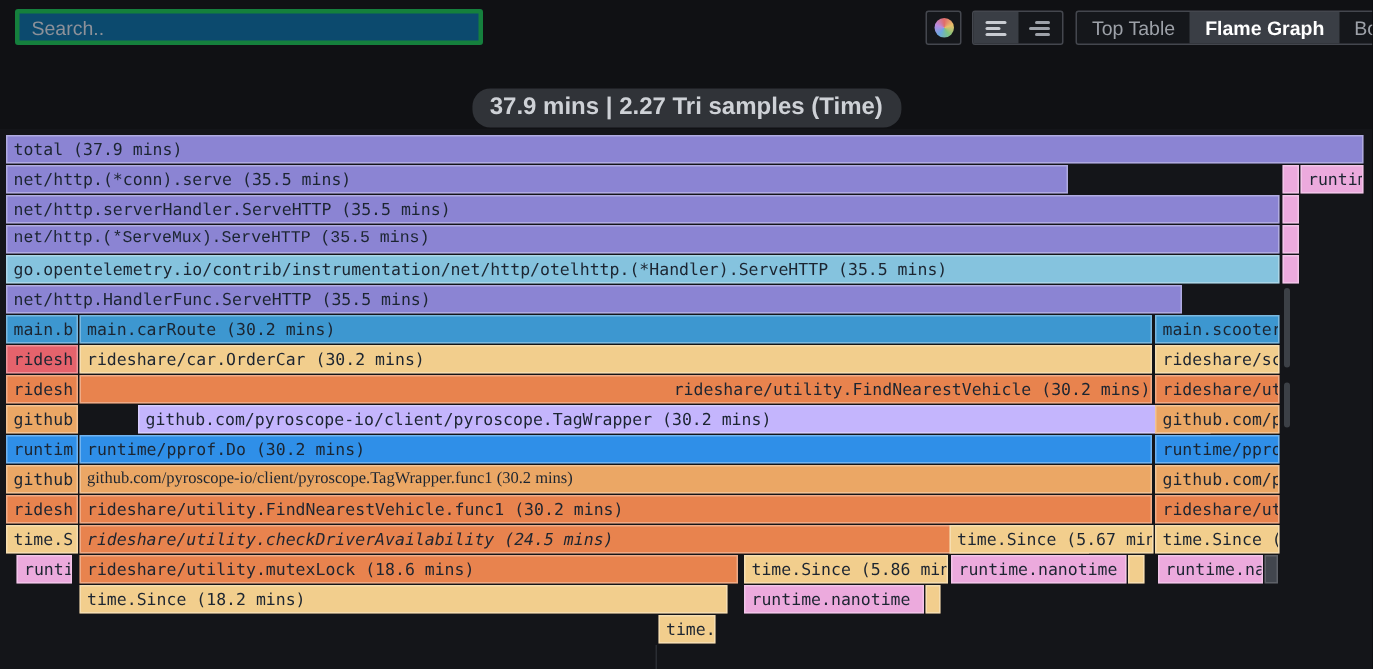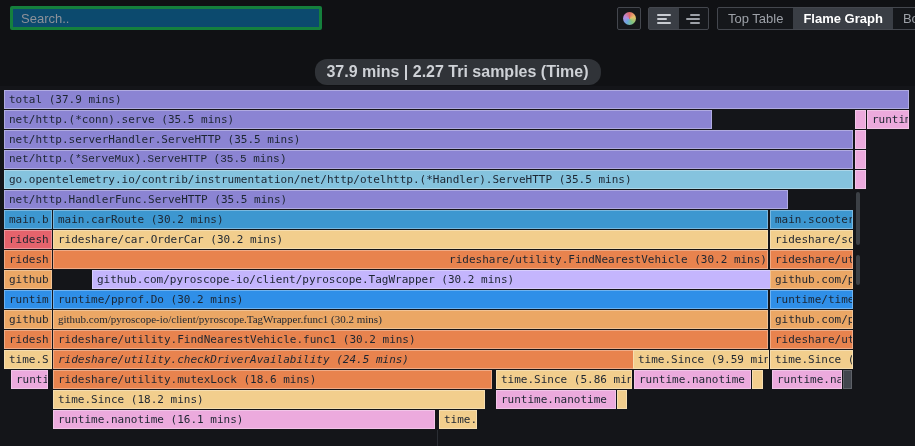--- a/index.html
+++ b/index.html
@@ -94,40 +94,39 @@
       <div class="blk" style="left: 53px; width: 715px; top: 144px; background: rgb(242, 206, 141);">rideshare/car.OrderCar (30.2 mins)</div>
       <div class="blk" style="left: 770px; width: 83px; top: 144px; background: rgb(242, 206, 141);">rideshare/sc</div>
       <div class="blk" style="left: 4px; width: 48px; top: 164px; background: rgb(232, 131, 78);">ridesh</div>
       <div class="blk" style="left: 53px; width: 715px; top: 164px; background: rgb(232, 131, 78); text-align: right;">rideshare/utility.FindNearestVehicle (30.2 mins)</div>
       <div class="blk" style="left: 770px; width: 83px; top: 164px; background: rgb(232, 131, 78);">rideshare/ut</div>
       <div class="blk" style="left: 4px; width: 48px; top: 184px; background: rgb(235, 167, 101);">github</div>
       <div class="blk" style="left: 53px; width: 715px; top: 184px; background: #c4b5fd; margin-left: 39px;">github.com/pyroscope-io/client/pyroscope.TagWrapper (30.2 mins)</div>
       <div class="blk" style="left: 770px; width: 83px; top: 184px; background: rgb(235, 167, 101);">github.com/p</div>
       <div class="blk" style="left: 4px; width: 48px; top: 204px; background: rgb(47, 143, 232);">runtim</div>
       <div class="blk" style="left: 53px; width: 715px; top: 204px; background: rgb(47, 143, 232);">runtime/pprof.Do (30.2 mins)</div>
-      <div class="blk" style="left: 770px; width: 83px; top: 204px; background: rgb(47, 143, 232);">runtime/time</div>
+      <div class="blk" style="left: 770px; width: 83px; top: 204px; background: rgb(47, 143, 232);">runtime/ppro</div>
       <div class="blk" style="left: 4px; width: 48px; top: 224px; background: rgb(235, 167, 101);">github</div>
       <div class="blk" style="left: 53px; width: 715px; top: 224px; background: rgb(235, 167, 101); font-family: Liberation Serif, serif;">github.com/pyroscope-io/client/pyroscope.TagWrapper.func1 (30.2 mins)</div>
       <div class="blk" style="left: 770px; width: 83px; top: 224px; background: rgb(235, 167, 101);">github.com/p</div>
       <div class="blk" style="left: 4px; width: 48px; top: 244px; background: rgb(232, 131, 78);">ridesh</div>
       <div class="blk" style="left: 53px; width: 715px; top: 244px; background: rgb(232, 131, 78);">rideshare/utility.FindNearestVehicle.func1 (30.2 mins)</div>
       <div class="blk" style="left: 770px; width: 83px; top: 244px; background: rgb(232, 131, 78);">rideshare/ut</div>
       <div class="blk" style="left: 4px; width: 48px; top: 264px; background: rgb(242, 206, 141);">time.S</div>
       <div class="blk" style="left: 53px; width: 673px; top: 264px; background: rgb(232, 131, 78); font-style: italic;">rideshare/utility.checkDriverAvailability (24.5 mins)</div>
-      <div class="blk" style="left: 633px; width: 136px; top: 264px; background: rgb(242, 206, 141);">time.Since (9.59 min</div>
+      <div class="blk" style="left: 633px; width: 136px; top: 264px; background: rgb(242, 206, 141);">time.Since (5.67 min</div>
       <div class="blk" style="left: 770px; width: 83px; top: 264px; background: rgb(242, 206, 141);">time.Since (</div>
       <div class="blk" style="left: 11px; width: 37px; top: 284px; background: rgb(236, 170, 221);">runti</div>
       <div class="blk" style="left: 53px; width: 439px; top: 284px; background: rgb(232, 131, 78);">rideshare/utility.mutexLock (18.6 mins)</div>
       <div class="blk" style="left: 496px; width: 136px; top: 284px; background: rgb(242, 206, 141);">time.Since (5.86 mins</div>
       <div class="blk" style="left: 634px; width: 117px; top: 284px; background: rgb(236, 170, 221);">runtime.nanotime (</div>
       <div class="blk" style="left: 752px; width: 11px; top: 284px; background: rgb(242, 206, 141);"></div>
       <div class="blk" style="left: 772px; width: 70px; top: 284px; background: rgb(236, 170, 221);">runtime.nan</div>
       <div class="blk" style="left: 843px; width: 9px; top: 284px; background: rgb(66, 70, 78); border-color: rgba(255, 255, 255, 0.15);"></div>
       <div class="blk" style="left: 53px; width: 432px; top: 304px; background: rgb(242, 206, 141);">time.Since (18.2 mins)</div>
       <div class="blk" style="left: 496px; width: 120px; top: 304px; background: rgb(236, 170, 221);">runtime.nanotime (</div>
       <div class="blk" style="left: 617px; width: 10px; top: 304px; background: rgb(242, 206, 141);"></div>
-      <div class="blk" style="left: 53px; width: 382px; top: 324px; background: rgb(236, 170, 221);">runtime.nanotime (16.1 mins)</div>
       <div class="blk" style="left: 439px; width: 38px; top: 324px; background: rgb(242, 206, 141);">time.</div>
       <div class="extra" style="left: 856px; top: 106px; width: 4px; height: 53px; background: rgb(60, 64, 70); border-radius: 2px;"></div>
       <div class="extra" style="left: 856px; top: 169px; width: 4px; height: 30px; background: rgb(60, 64, 70); border-radius: 2px;"></div>
       <div class="extra" style="left: 437px; top: 344px; width: 1px; height: 16px; background: rgb(42, 45, 51); border-radius: 0px;"></div>
     </div>
 </div>
 
 </body></html>

